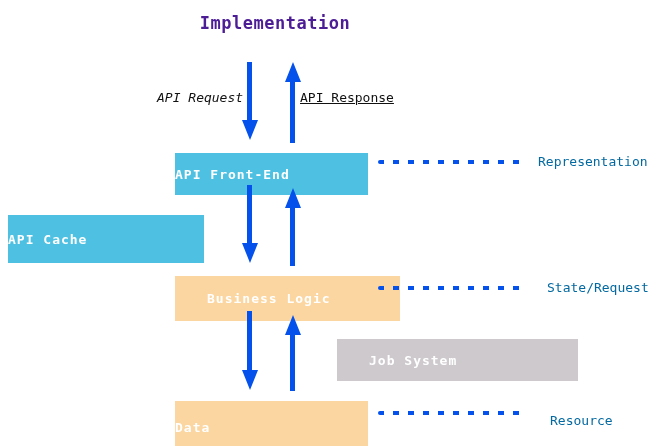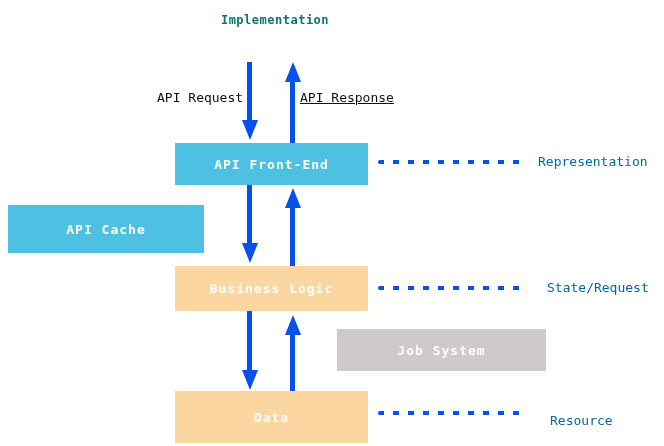--- a/index.html
+++ b/index.html
@@ -8,52 +8,53 @@
     width: 664px;
     height: 446px;
     background: #ffffff;
     font-family: "DejaVu Sans Mono", "Liberation Mono", monospace;
     overflow: hidden;
   }
   .title {
     position: absolute;
     left: 175px; top: 13px; width: 200px;
     text-align: center;
-    font-size: 12px;
+    font-size: 17px;
     font-weight: bold;
-    color: #0f766e;
+    color: #4c1d95;
     letter-spacing: 0.5px;
   }
   .arrow-label {
     position: absolute;
     font-size: 13px;
     color: #111111;
     white-space: nowrap;
   }
-  .lbl-req { left: 157px; top: 90px; }
+  .lbl-req { left: 157px; top: 90px; font-style: italic; }
   .lbl-res { left: 300px; top: 90px; text-decoration: underline; }
 
   .box {
     position: absolute;
     display: flex;
     align-items: center;
-    justify-content: center;
+    justify-content: flex-start;
     color: #ffffff;
     font-weight: bold;
     font-size: 13px;
     letter-spacing: 1px;
     white-space: nowrap;
+    margin-top: 10px;
   }
   .blue   { background: var(--blue-box,   #4EC1E3); }
   .orange { background: var(--orange-box, #FCD6A0); }
-  .gray   { background: var(--gray-box,   #CDC9CD); }
+  .gray   { background: var(--gray-box,   #CDC9CD); padding-left: 32px; }
 
   .b-frontend { left: 175px; top: 143px; width: 193px; height: 42px; }
   .b-apicache { left: 8px;   top: 205px; width: 196px; height: 48px; }
-  .b-bizlogic { left: 175px; top: 266px; width: 193px; height: 45px; }
+  .b-bizlogic { left: 175px; top: 266px; width: 193px; height: 45px; padding-left: 32px; }
   .b-datacache{ left: 8px;   top: 329px; width: 196px; height: 42px; }
   .b-jobsys   { left: 337px; top: 329px; width: 209px; height: 42px; }
   .b-data     { left: 175px; top: 391px; width: 193px; height: 52px; }
 
   .shaft {
     position: absolute;
     width: 5px;
     background: var(--arrow-blue, #0551EC);
   }
   .head {

